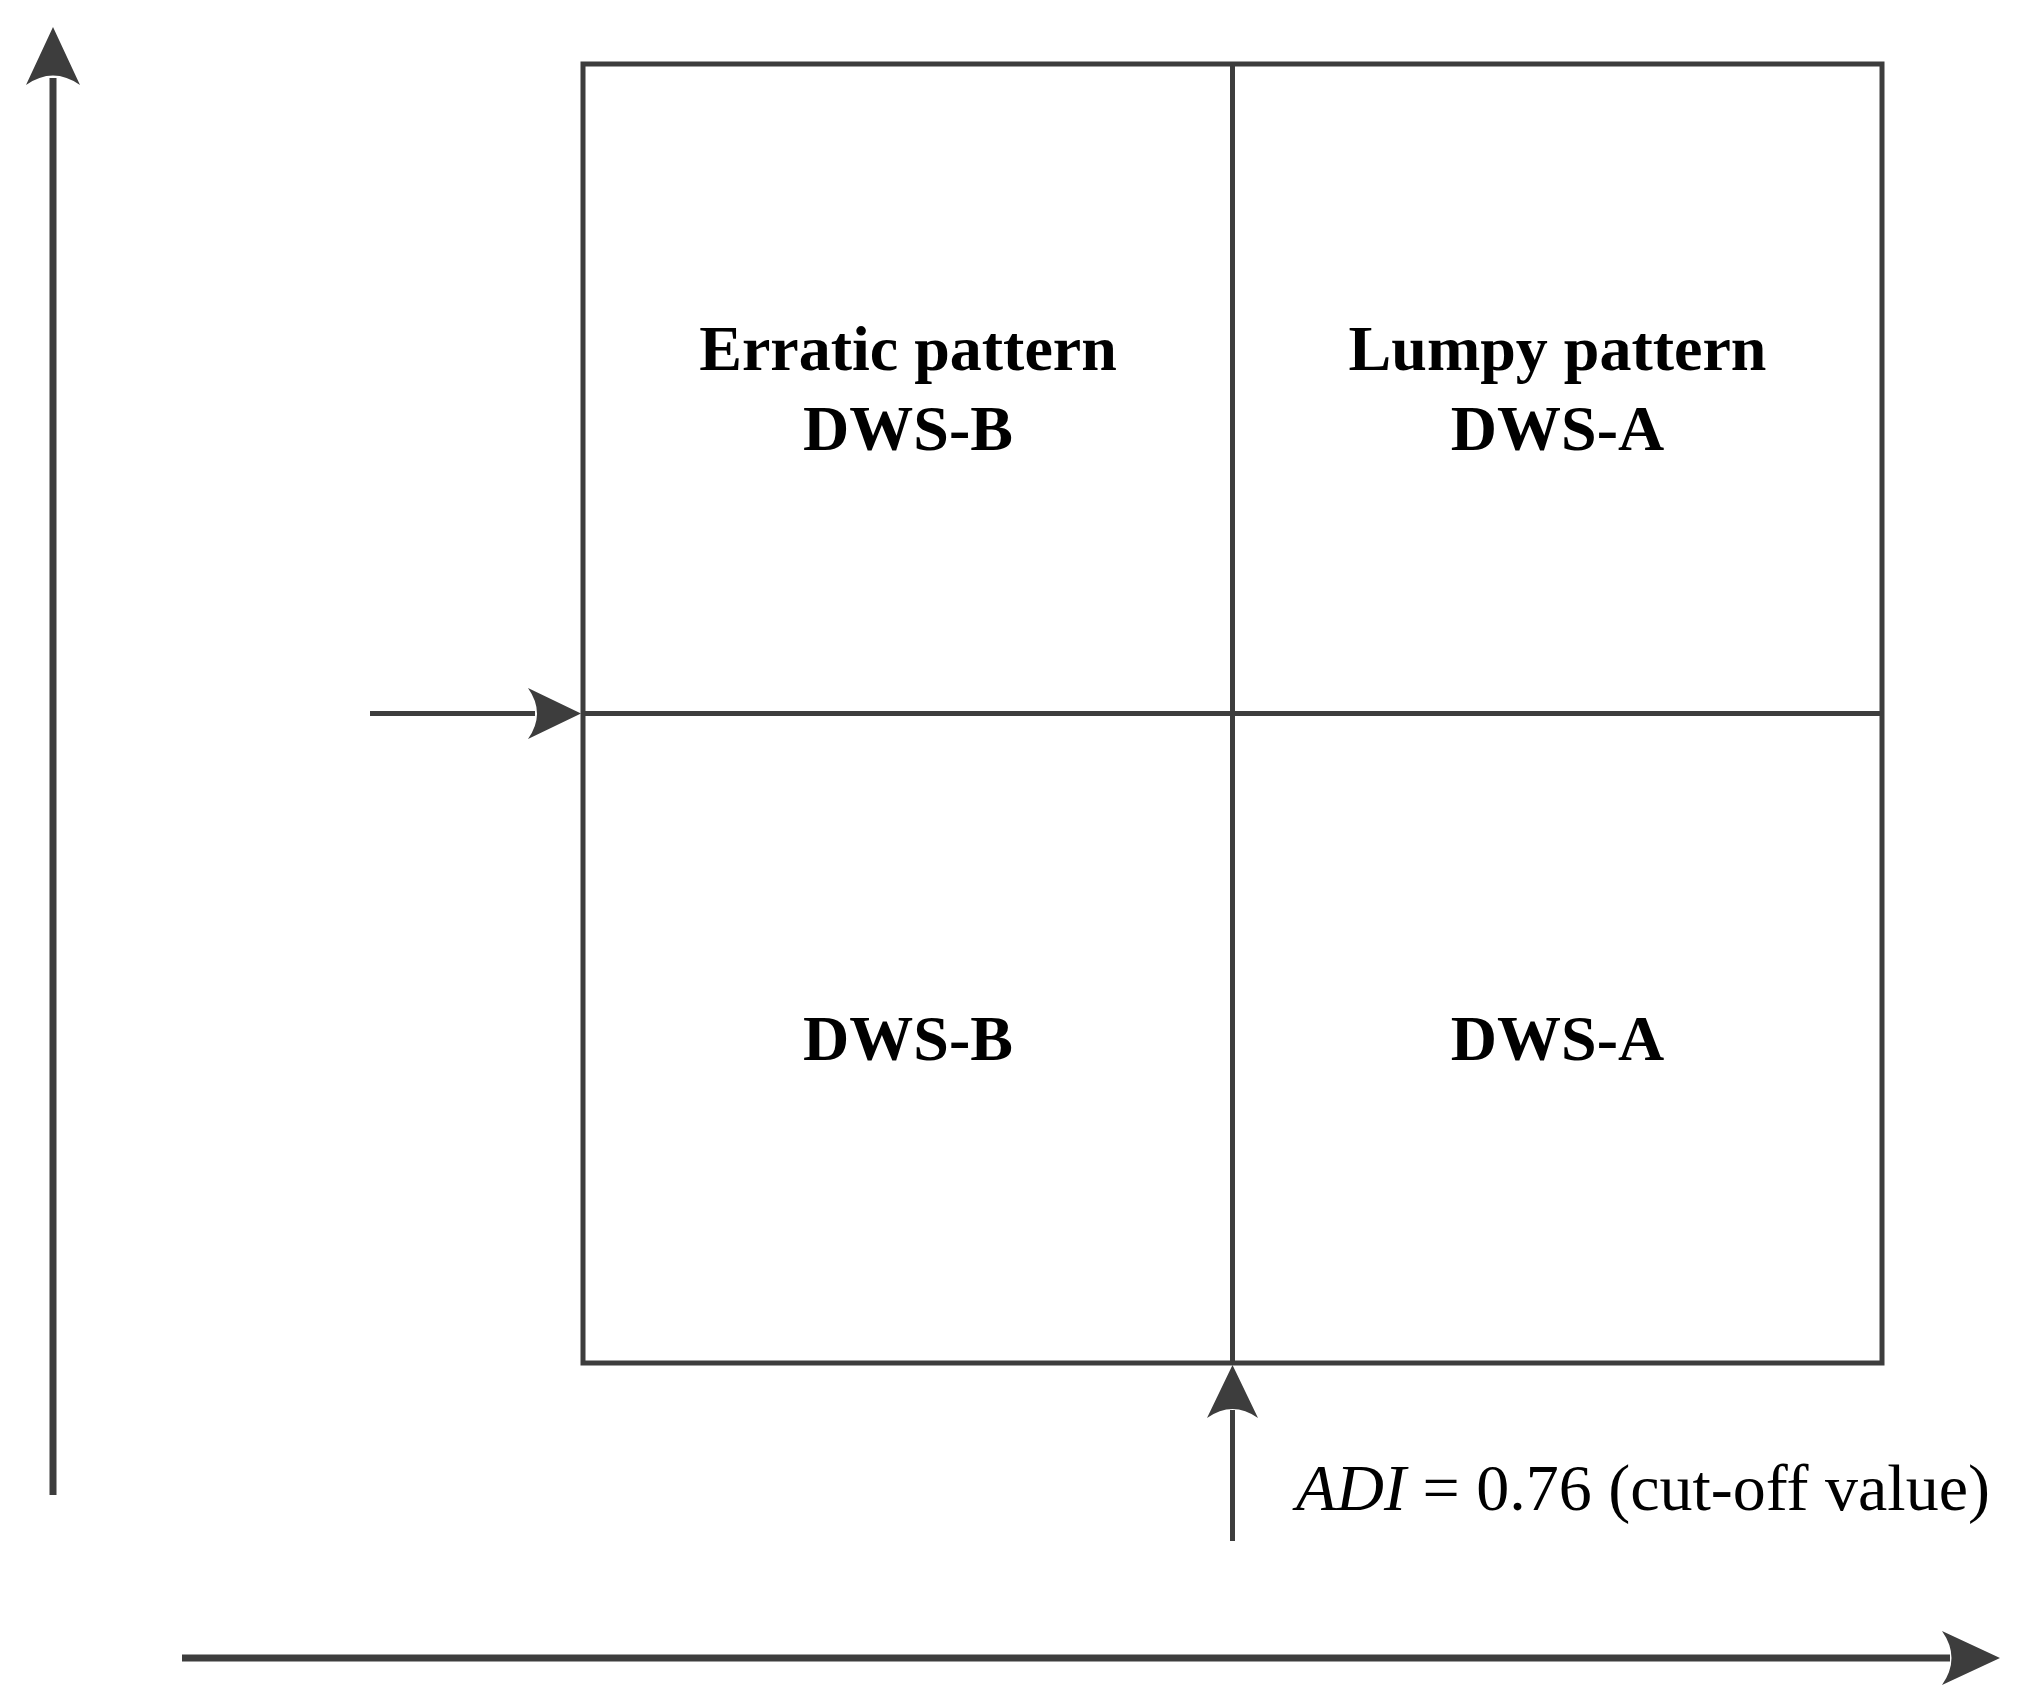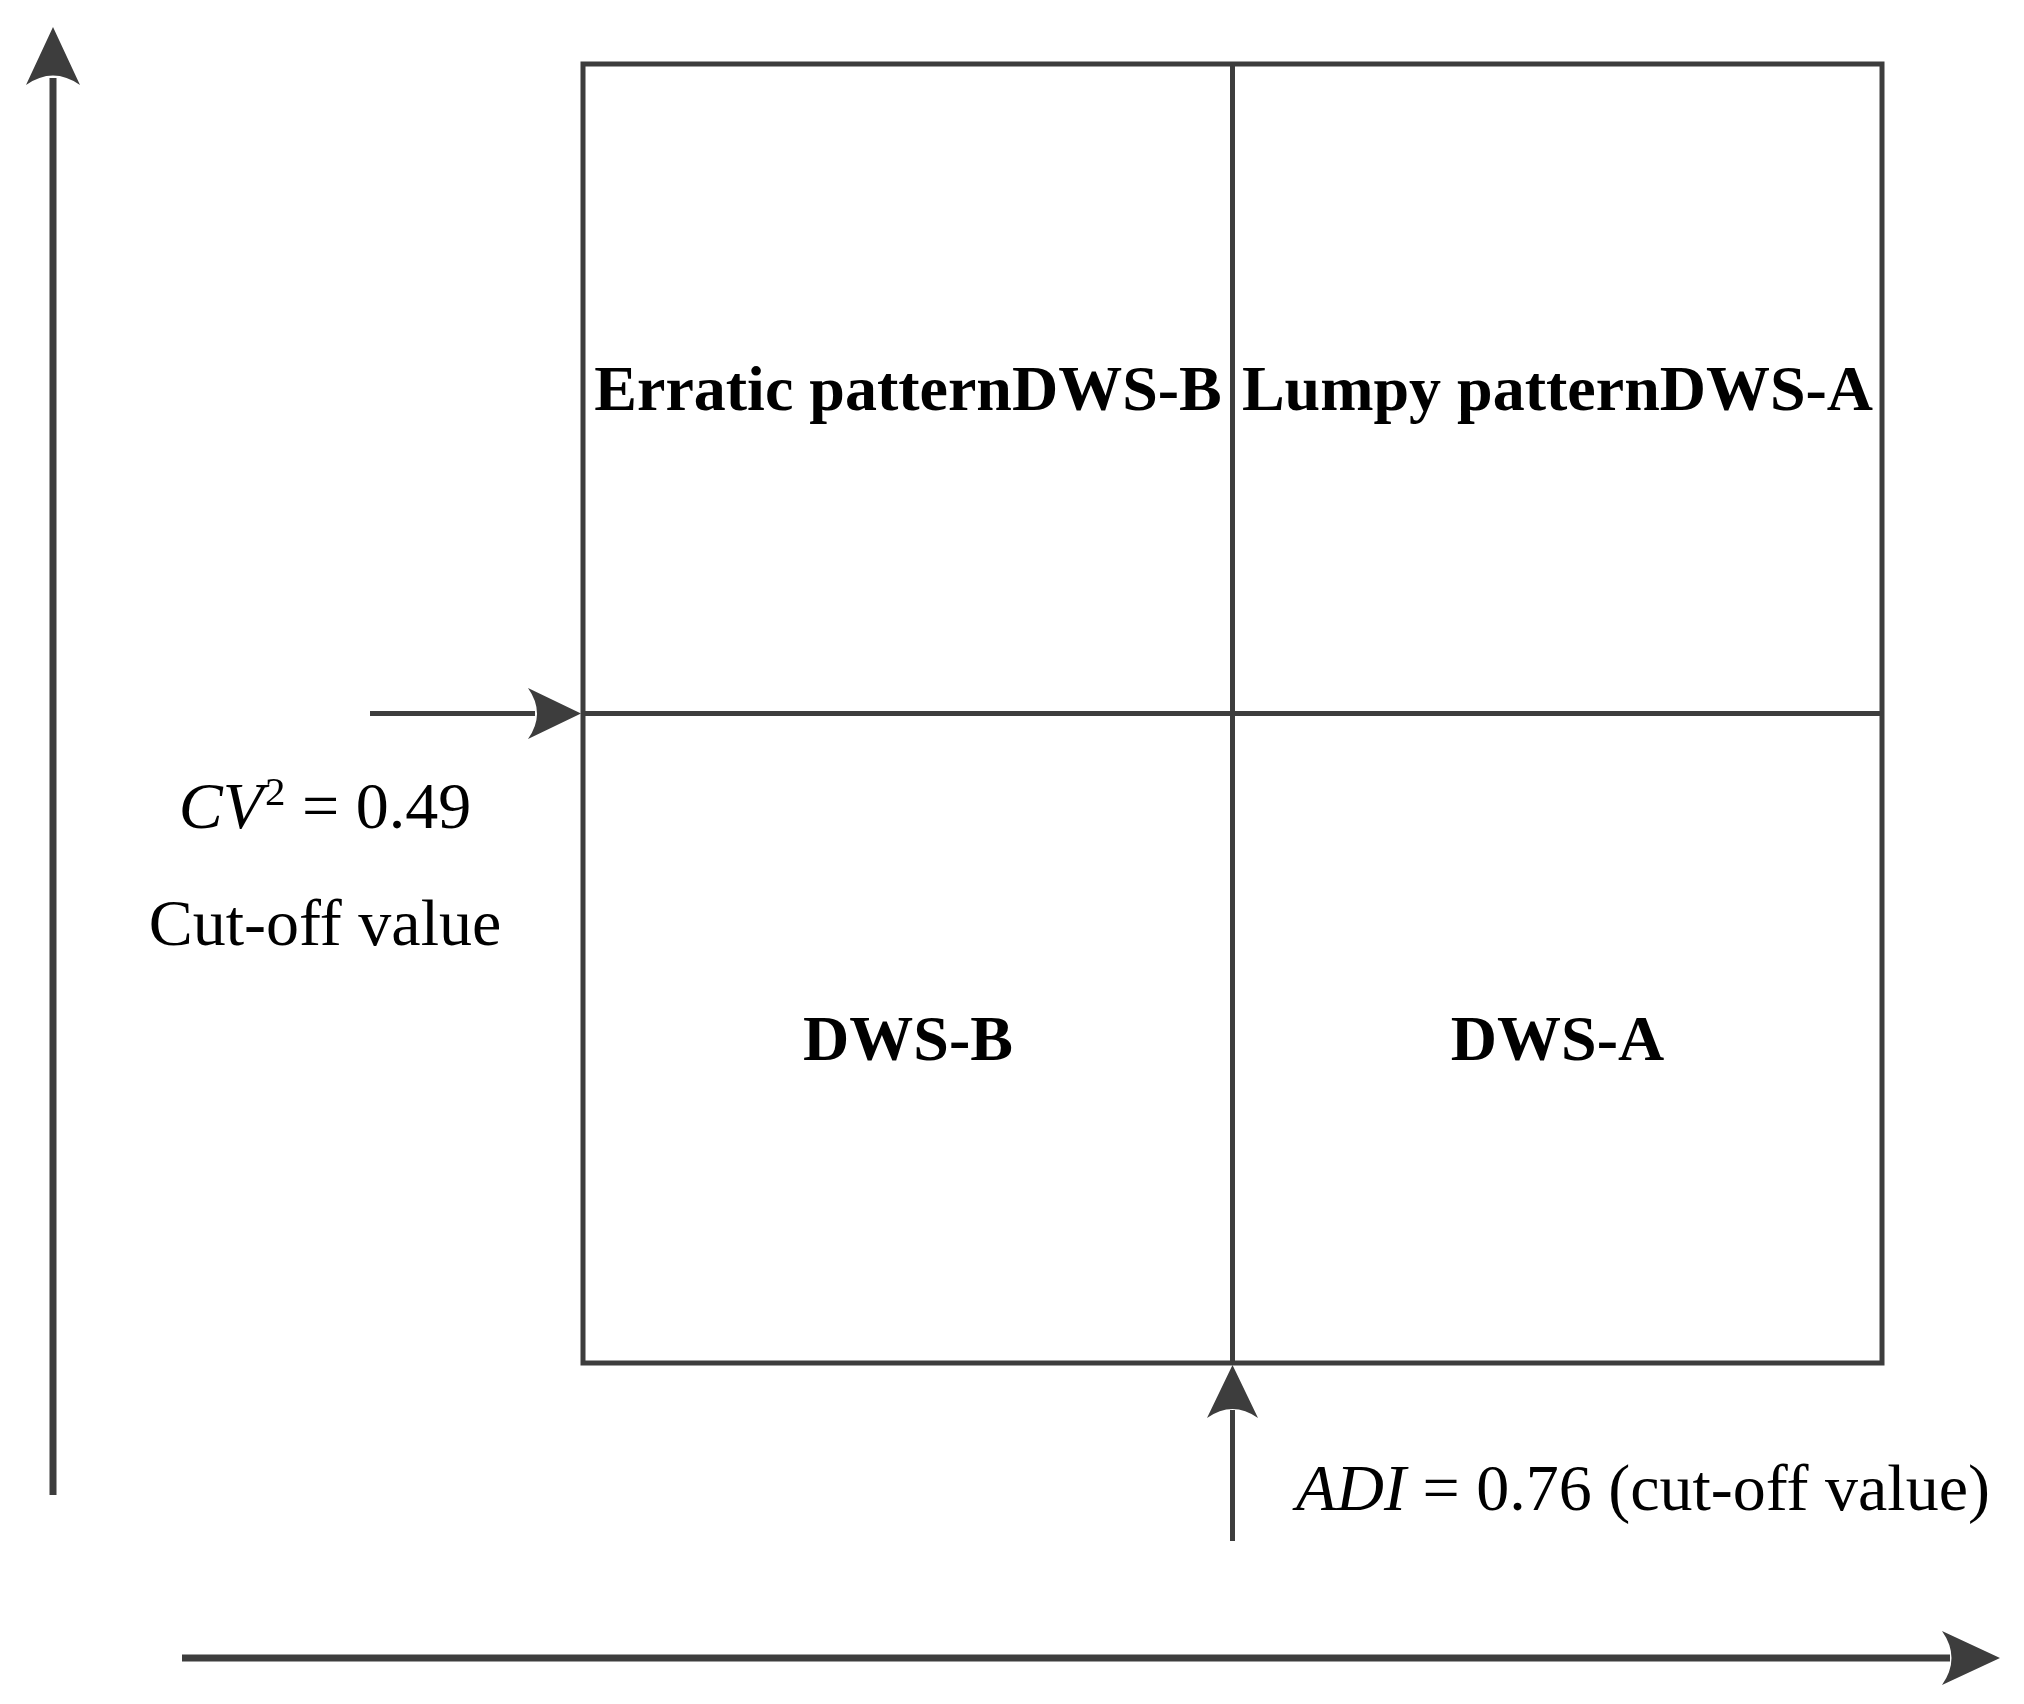--- a/index.html
+++ b/index.html
@@ -19,21 +19,21 @@
   svg.lines {
     position: absolute;
     left: 0;
     top: 0;
     width: 2024px;
     height: 1704px;
   }
   .quad {
     position: absolute;
     display: flex;
-    flex-direction: row;
+    flex-direction: column;
     align-items: center;
     justify-content: center;
     text-align: center;
     pointer-events: none;
   }
   .quad .q-title {
     font-size: 64px;
     font-weight: bold;
     line-height: 80px;
     white-space: nowrap;
@@ -122,24 +122,18 @@
   </div>
 
   <div class="quad quad-bl">
     <div class="q-subtitle">DWS-B</div>
   </div>
 
   <div class="quad quad-br">
     <div class="q-subtitle">DWS-A</div>
   </div>
 
-  <div class="cv-label">
-    <div class="formula">
-      <span class="math-var">CV</span><span class="sup">2</span><span> = 0.49</span>
-    </div>
-    <div class="caption">Cut-off value</div>
-  </div>
 
   <div class="adi-label">
     <span class="math-var">ADI</span><span> = 0.76 (cut-off value)</span>
   </div>
 
 </div>
 
 </body></html>

